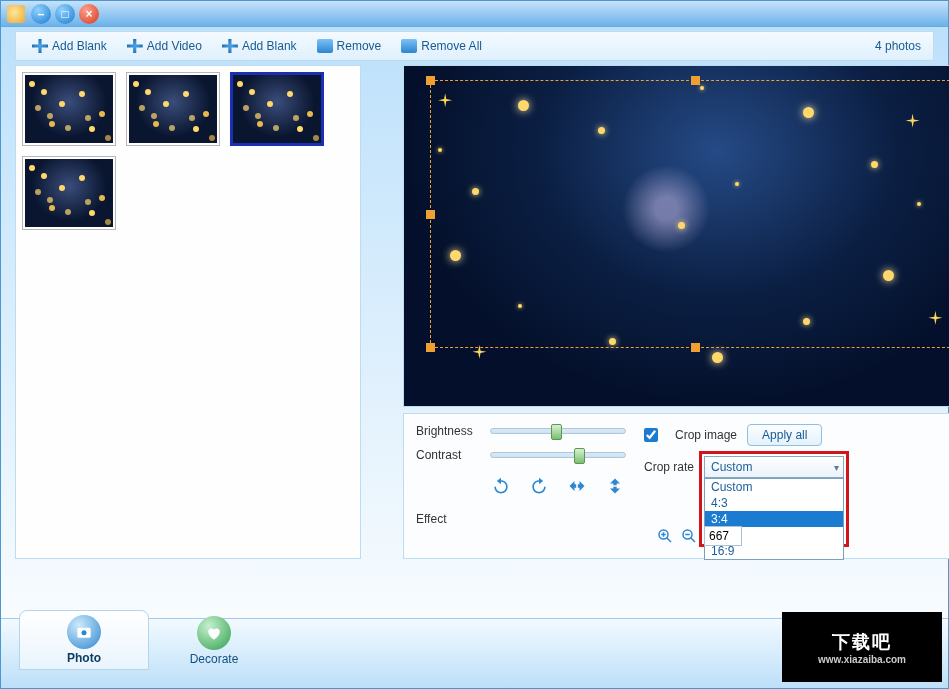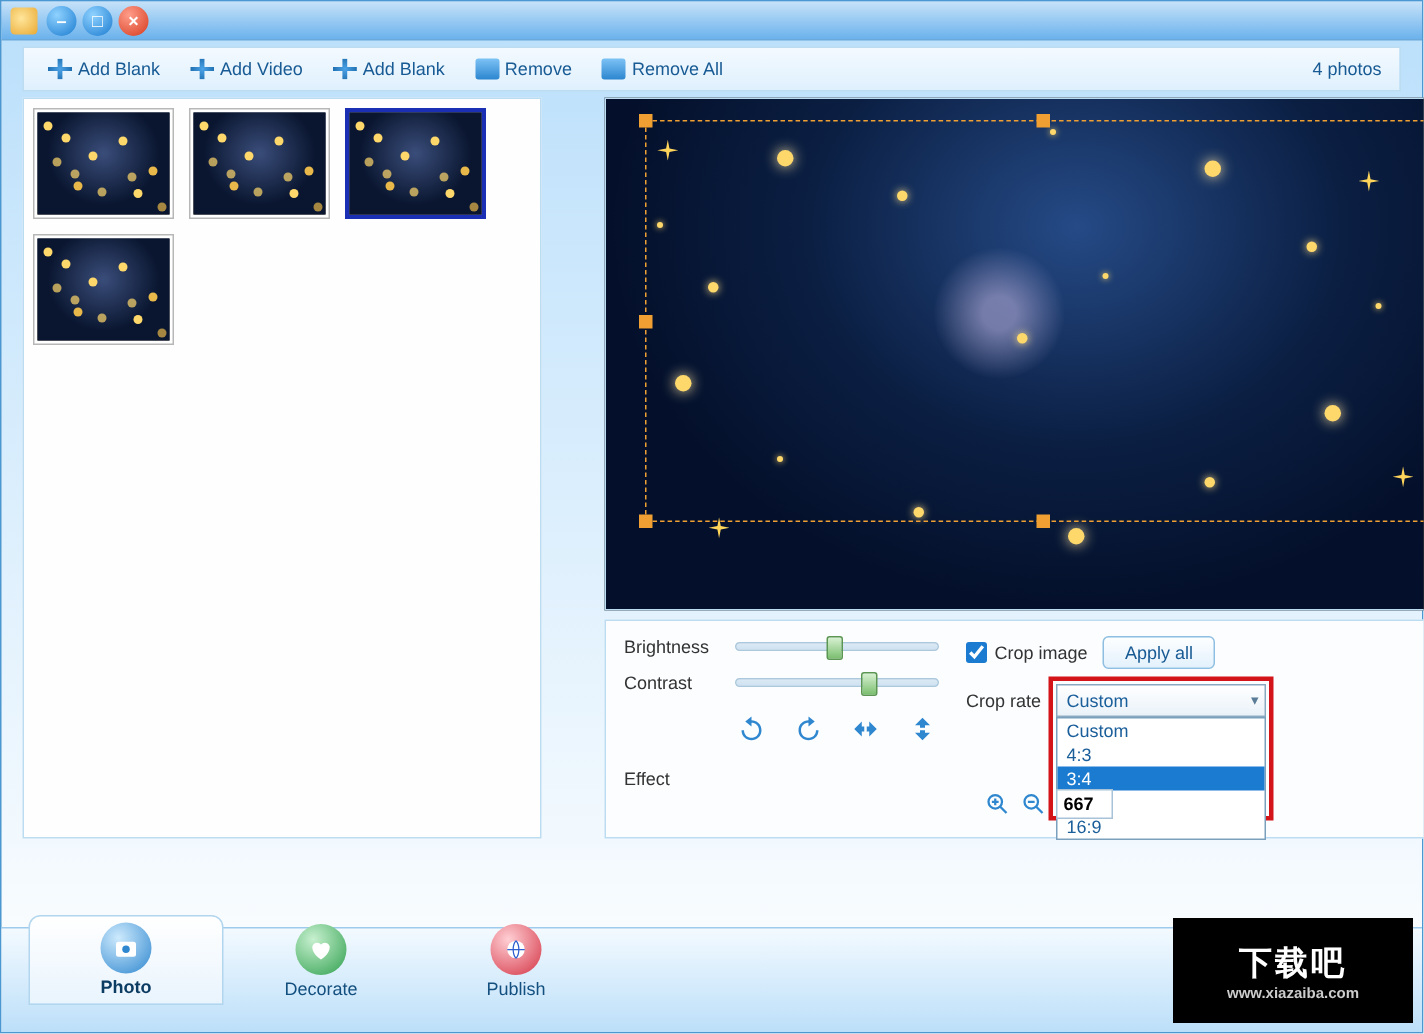--- a/index.html
+++ b/index.html
@@ -143,21 +143,21 @@
 .slider { flex:1; height: 6px; background: linear-gradient(180deg,#dbe9f4,#cfe2f2); border:1px solid #acc8dc; border-radius:3px; position:relative;}
 .slider .sthumb { position:absolute; top:-5px; width:11px;height:16px; background: linear-gradient(180deg,#d8f1d3,#7bbf6f); border:1px solid #5c9653; border-radius:2px; cursor:pointer;}
 .rotates { display:flex; gap:16px; margin:4px 0 6px 74px;}
 .roticon { width:22px;height:20px; cursor:pointer; }
 .roticon svg{width:100%;height:100%}
 .erow { display:flex; align-items:center; gap:10px; }
 .erow select { flex:1; height:22px; border:1px solid #a8c3d8; background:#fff; font-size:12px; padding:0 4px;}
 
 .cropbox { grid-column: 2; grid-row: 1 / span 3; display:flex;flex-direction:column;gap:10px; }
 .cropbox .row1 { display:flex; align-items:center; gap:10px; }
-.chk { display:inline-flex;align-items:flex-start;gap:5px; }
+.chk { display:inline-flex;align-items:flex-start;gap:17px; }
 .chk input{ accent-color:#1a7bd0; width:14px;height:14px;}
 .btn {
   padding: 3px 14px; font-size:12px; color:#185b94; background:linear-gradient(180deg,#fdfeff,#e3f1fc);
   border:1px solid #8ebfe2; border-radius:4px; cursor:pointer;
 }
 .cropbox .row2 { display:flex; align-items:center; gap:10px; }
 
 .ddwrap { position:relative; flex:1; }
 .ddwrap .ddsel {
   height:22px; border:1px solid #8aa8c0; background:linear-gradient(180deg,#fff,#eaf2f9);
@@ -174,21 +174,21 @@
   background:#fff; border:1px solid #7aa0bd;
   font-size:12px;
 }
 .ddlist div { padding:1px 6px; color:#1a5e9a; cursor:pointer;}
 .ddlist div.sel { background:#1a7bd0; color:#fff; }
 
 .sidebtns { grid-column:3; grid-row:1 / span 3; display:flex;flex-direction:column;gap:20px; align-items:flex-start;}
 .zoomrow { display:flex; align-items:center; gap:6px; position:absolute; left:252px; bottom:12px;}
 .zicon { width:18px;height:18px; cursor:pointer;}
 .zicon svg{width:100%;height:100%}
-.zoomrow input { width:38px; height:20px; border:1px solid #a8c3d8; font-size:12px; text-align:left; padding:0 4px;font-weight:bold;}
+.zoomrow input { width:38px; height:20px; border:1px solid #a8c3d8; font-size:12px; text-align:left; padding:0 4px;}
 
 .bottombar {
   position:absolute; left:0; right:0; bottom:0; height:70px;
   background: linear-gradient(180deg,#f3faff,#bcdff9);
   border-top:1px solid #9ecaec;
   display:flex; align-items:flex-end; padding:0 18px 18px;
 }
 .step {
   width:130px; display:flex; flex-direction:column; align-items:center; gap:2px;
   font-size:12px; color:#14507f; cursor:pointer; padding:4px 0;
@@ -205,21 +205,21 @@
   width:110px;height:36px; background:linear-gradient(180deg,#fff7c6,#ffd84c);
   border:1px solid #d6a822; border-radius:6px; font-size:13px;color:#7a5200;font-weight:bold;
   display:flex;align-items:center;justify-content:center; cursor:pointer;
 }
 
 .watermark {
   position:absolute; right:6px; bottom:6px; width:160px;height:70px;
   background:#000; display:flex;flex-direction:column;align-items:center;justify-content:center;
   color:#fff; font-weight:bold;
 }
-.watermark .big{ font-size:22px; letter-spacing:2px;}
+.watermark .big{ font-size:18px; letter-spacing:2px;}
 .watermark .small{ font-size:10px; color:#ccc;}
 </style>
 </head>
 <body>
 
 <div class="window">
 
   <div class="titlebar">
     <div class="app-icon"></div>
     <div class="winbtns">
@@ -400,29 +400,20 @@
       <span>Photo</span>
     </div>
     <div class="step">
       <div class="orb">
           <svg viewBox="0 0 24 24">
             <path d="M12 20s-7-4-7-10a4 4 0 0 1 7-2 4 4 0 0 1 7 2c0 6-7 10-7 10z" fill="#fff"></path>
           </svg>
         </div>
       <span>Decorate</span>
     </div>
-    <div class="step">
-      <div class="orb">
-          <svg viewBox="0 0 24 24">
-            <circle cx="12" cy="12" r="7" fill="#fff"></circle>
-            <path d="M5 12h14M12 5c3 3 3 11 0 14M12 5c-3 3-3 11 0 14" stroke="#2f5fcf" fill="none"></path>
-          </svg>
-        </div>
-      <span>Publish</span>
-    </div>
     <div class="flex"></div>
     <div class="nextbtn">
         <span>Next</span>
       </div>
   </div>
 
   <div class="watermark">
     <div class="big">下载吧</div>
     <div class="small">www.xiazaiba.com</div>
   </div>

